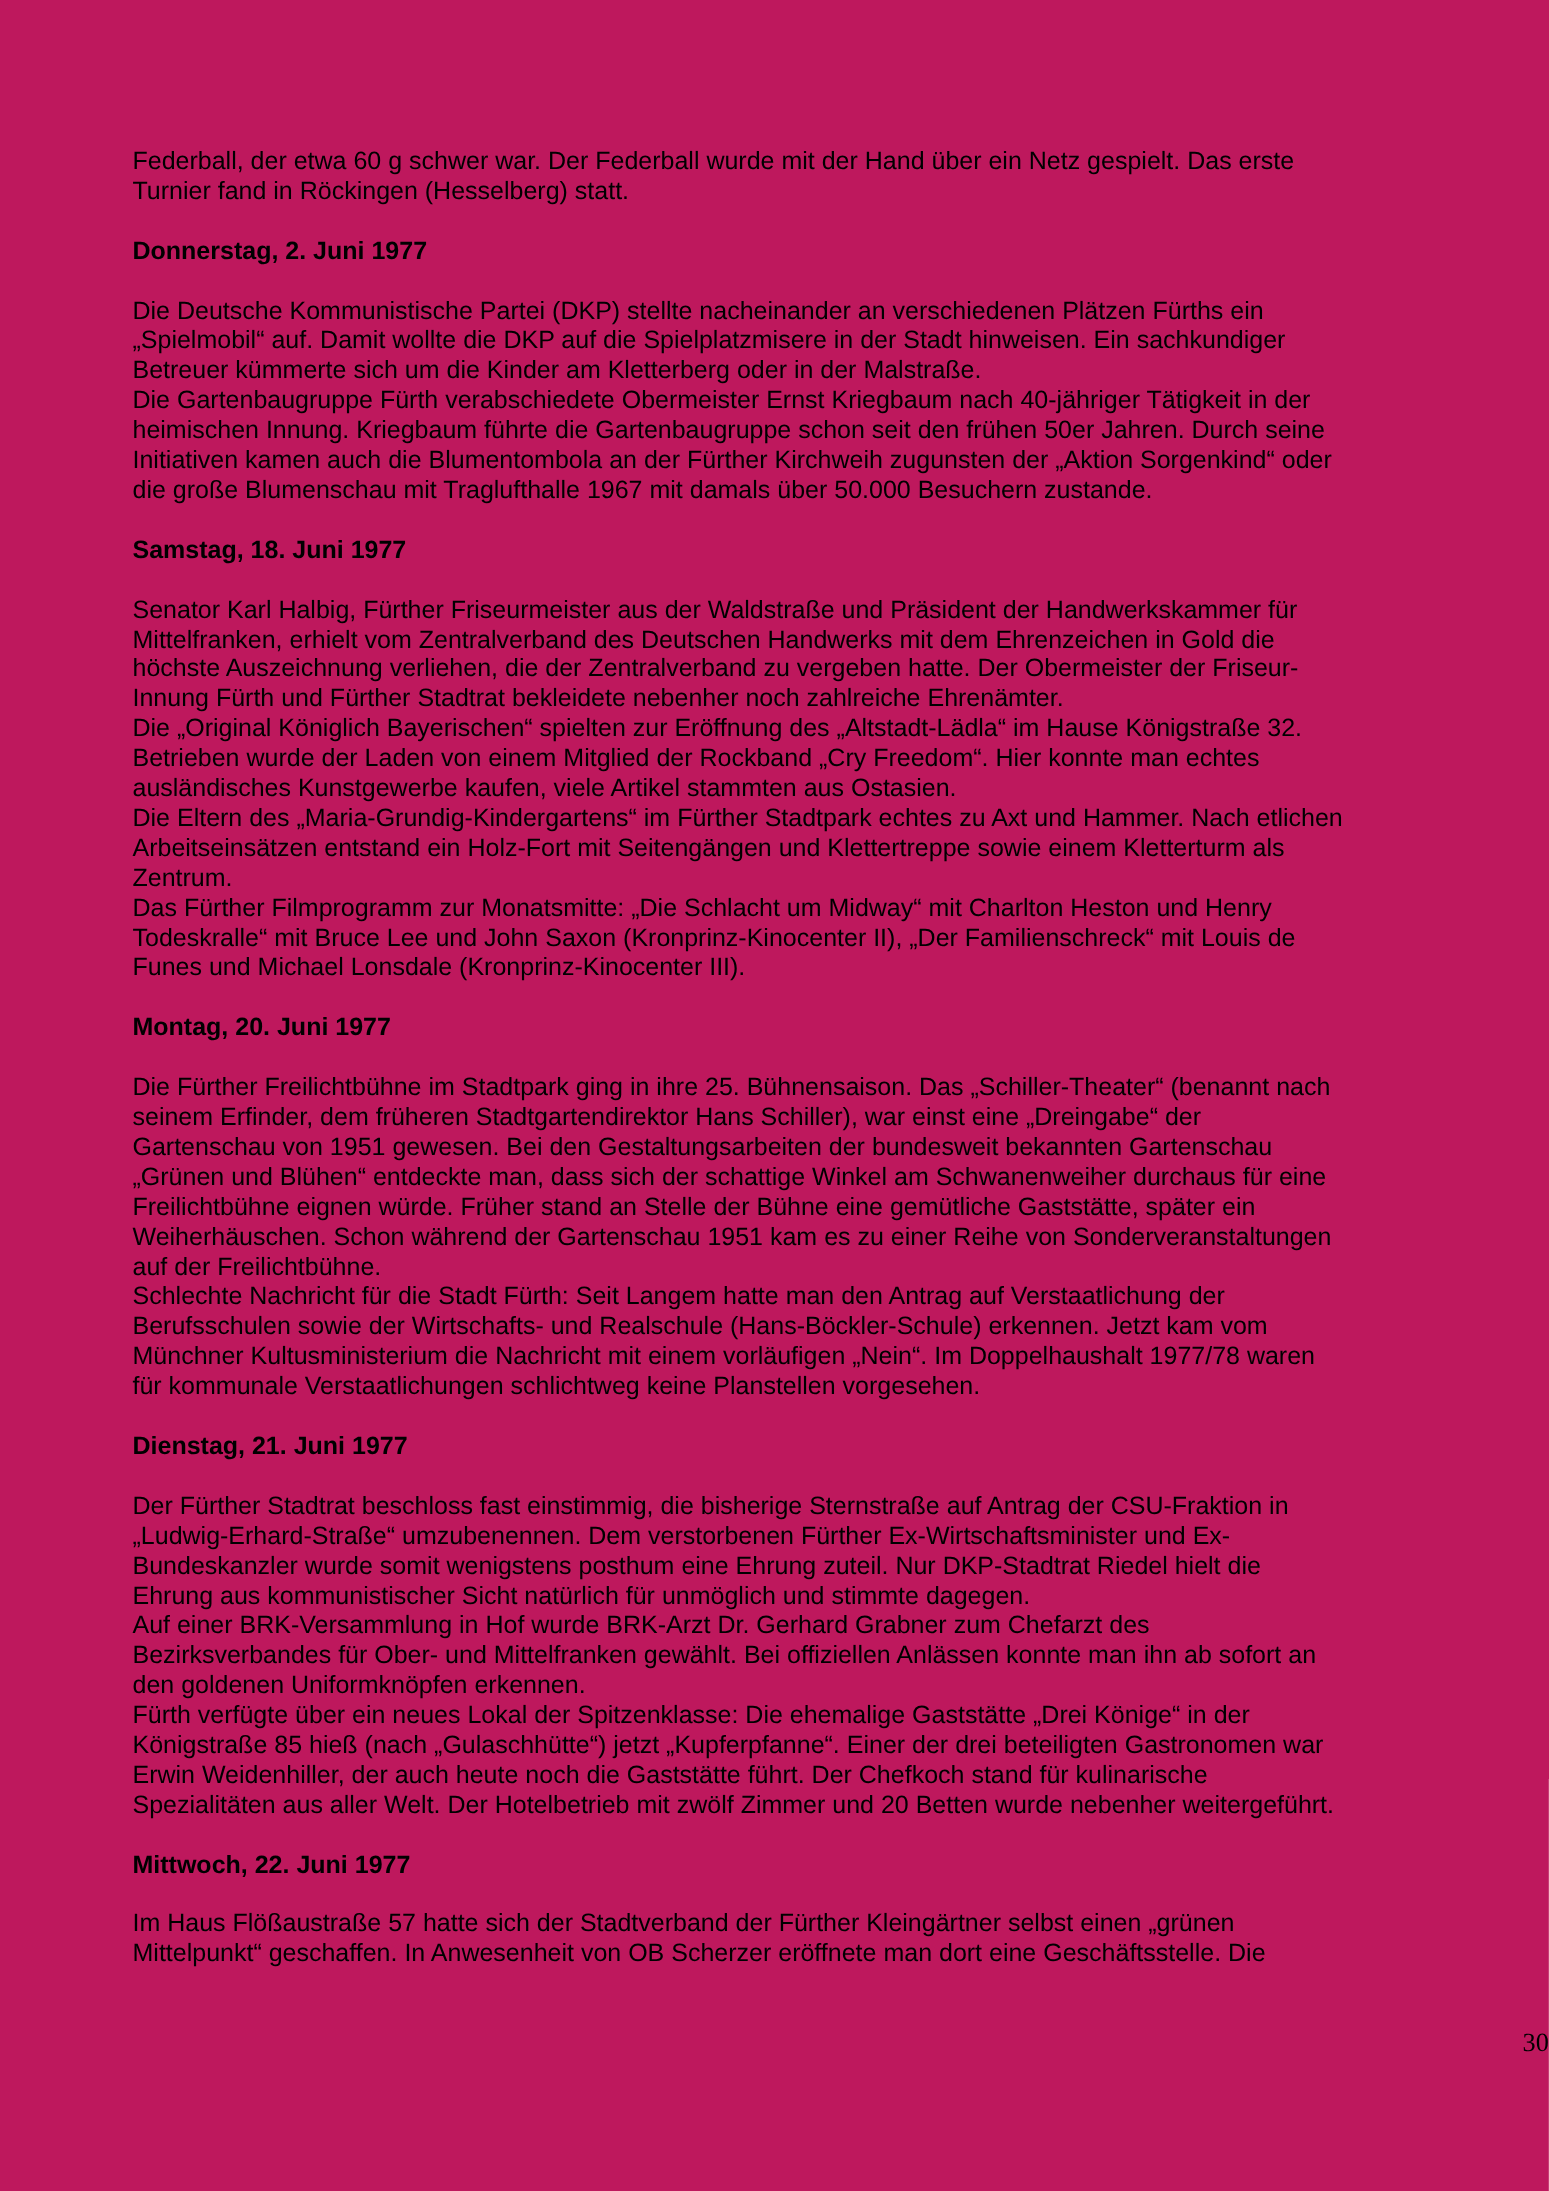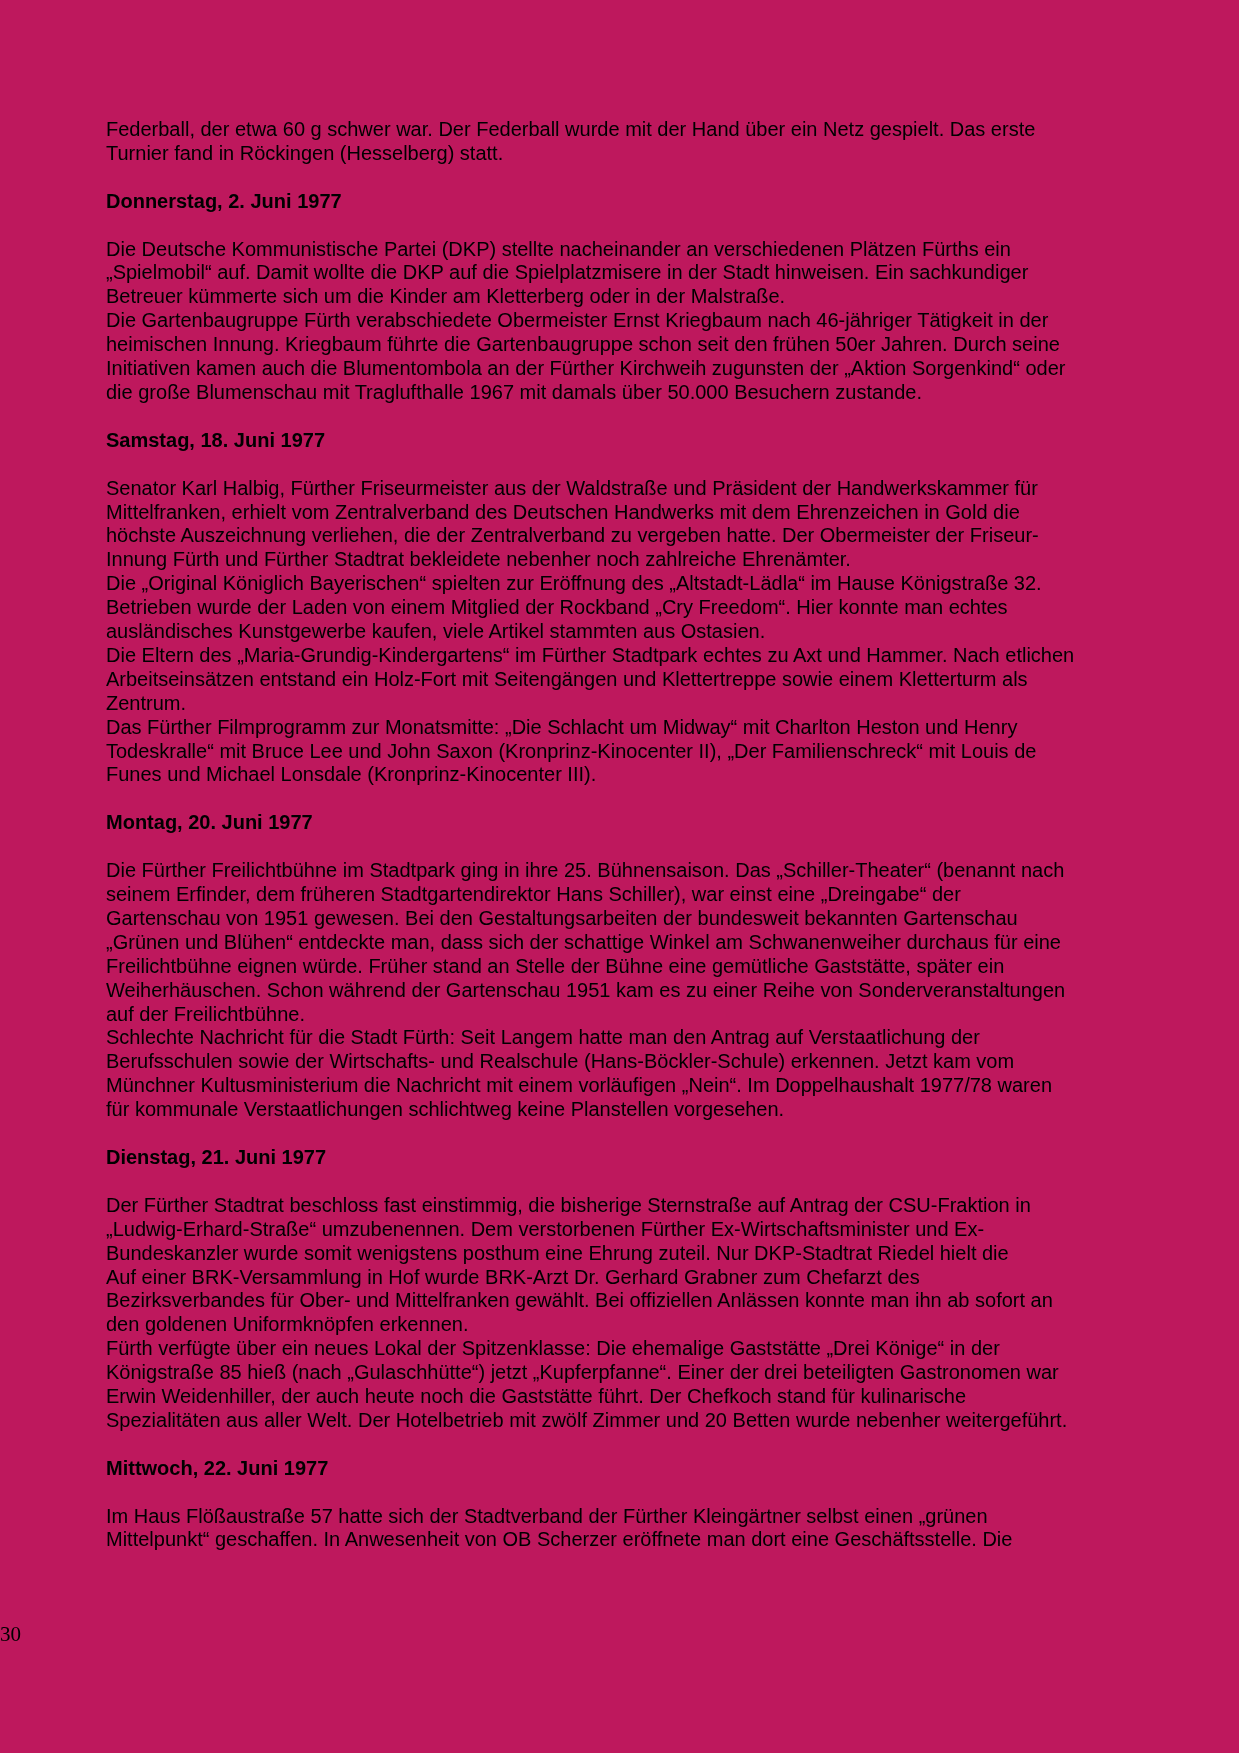--- a/index.html
+++ b/index.html
@@ -29,40 +29,40 @@
     font-weight: bold;
   }
   .line.blank {
     height: 23.92px;
   }
   .page-number {
     position: absolute;
     left: 0;
     top: 1622px;
     width: 100%;
-    text-align: left;
+    text-align: right;
     font-family: "Liberation Serif", serif;
     font-size: 21px;
     line-height: 24px;
   }
 </style>
 </head>
 <body>
 
 <div class="page">
   <div class="content">
       <div class="line">Federball, der etwa 60 g schwer war. Der Federball wurde mit der Hand über ein Netz gespielt. Das erste</div>
       <div class="line">Turnier fand in Röckingen (Hesselberg) statt.</div>
       <div class="line blank"></div>
       <div class="line heading">Donnerstag, 2. Juni 1977</div>
       <div class="line blank"></div>
       <div class="line">Die Deutsche Kommunistische Partei (DKP) stellte nacheinander an verschiedenen Plätzen Fürths ein</div>
       <div class="line">„Spielmobil“ auf. Damit wollte die DKP auf die Spielplatzmisere in der Stadt hinweisen. Ein sachkundiger</div>
       <div class="line">Betreuer kümmerte sich um die Kinder am Kletterberg oder in der Malstraße.</div>
-      <div class="line">Die Gartenbaugruppe Fürth verabschiedete Obermeister Ernst Kriegbaum nach 46-jähriger Tätigkeit in der</div>
+      <div class="line">Die Gartenbaugruppe Fürth verabschiedete Obermeister Ernst Kriegbaum nach 40-jähriger Tätigkeit in der</div>
       <div class="line">heimischen Innung. Kriegbaum führte die Gartenbaugruppe schon seit den frühen 50er Jahren. Durch seine</div>
       <div class="line">Initiativen kamen auch die Blumentombola an der Fürther Kirchweih zugunsten der „Aktion Sorgenkind“ oder</div>
       <div class="line">die große Blumenschau mit Traglufthalle 1967 mit damals über 50.000 Besuchern zustande.</div>
       <div class="line blank"></div>
       <div class="line heading">Samstag, 18. Juni 1977</div>
       <div class="line blank"></div>
       <div class="line">Senator Karl Halbig, Fürther Friseurmeister aus der Waldstraße und Präsident der Handwerkskammer für</div>
       <div class="line">Mittelfranken, erhielt vom Zentralverband des Deutschen Handwerks mit dem Ehrenzeichen in Gold die</div>
       <div class="line">höchste Auszeichnung verliehen, die der Zentralverband zu vergeben hatte. Der Obermeister der Friseur-</div>
       <div class="line">Innung Fürth und Fürther Stadtrat bekleidete nebenher noch zahlreiche Ehrenämter.</div>
@@ -88,20 +88,21 @@
       <div class="line">Schlechte Nachricht für die Stadt Fürth: Seit Langem hatte man den Antrag auf Verstaatlichung der</div>
       <div class="line">Berufsschulen sowie der Wirtschafts- und Realschule (Hans-Böckler-Schule) erkennen. Jetzt kam vom</div>
       <div class="line">Münchner Kultusministerium die Nachricht mit einem vorläufigen „Nein“. Im Doppelhaushalt 1977/78 waren</div>
       <div class="line">für kommunale Verstaatlichungen schlichtweg keine Planstellen vorgesehen.</div>
       <div class="line blank"></div>
       <div class="line heading">Dienstag, 21. Juni 1977</div>
       <div class="line blank"></div>
       <div class="line">Der Fürther Stadtrat beschloss fast einstimmig, die bisherige Sternstraße auf Antrag der CSU-Fraktion in</div>
       <div class="line">„Ludwig-Erhard-Straße“ umzubenennen. Dem verstorbenen Fürther Ex-Wirtschaftsminister und Ex-</div>
       <div class="line">Bundeskanzler wurde somit wenigstens posthum eine Ehrung zuteil. Nur DKP-Stadtrat Riedel hielt die</div>
+      <div class="line">Ehrung aus kommunistischer Sicht natürlich für unmöglich und stimmte dagegen.</div>
       <div class="line">Auf einer BRK-Versammlung in Hof wurde BRK-Arzt Dr. Gerhard Grabner zum Chefarzt des</div>
       <div class="line">Bezirksverbandes für Ober- und Mittelfranken gewählt. Bei offiziellen Anlässen konnte man ihn ab sofort an</div>
       <div class="line">den goldenen Uniformknöpfen erkennen.</div>
       <div class="line">Fürth verfügte über ein neues Lokal der Spitzenklasse: Die ehemalige Gaststätte „Drei Könige“ in der</div>
       <div class="line">Königstraße 85 hieß (nach „Gulaschhütte“) jetzt „Kupferpfanne“. Einer der drei beteiligten Gastronomen war</div>
       <div class="line">Erwin Weidenhiller, der auch heute noch die Gaststätte führt. Der Chefkoch stand für kulinarische</div>
       <div class="line">Spezialitäten aus aller Welt. Der Hotelbetrieb mit zwölf Zimmer und 20 Betten wurde nebenher weitergeführt.</div>
       <div class="line blank"></div>
       <div class="line heading">Mittwoch, 22. Juni 1977</div>
       <div class="line blank"></div>

